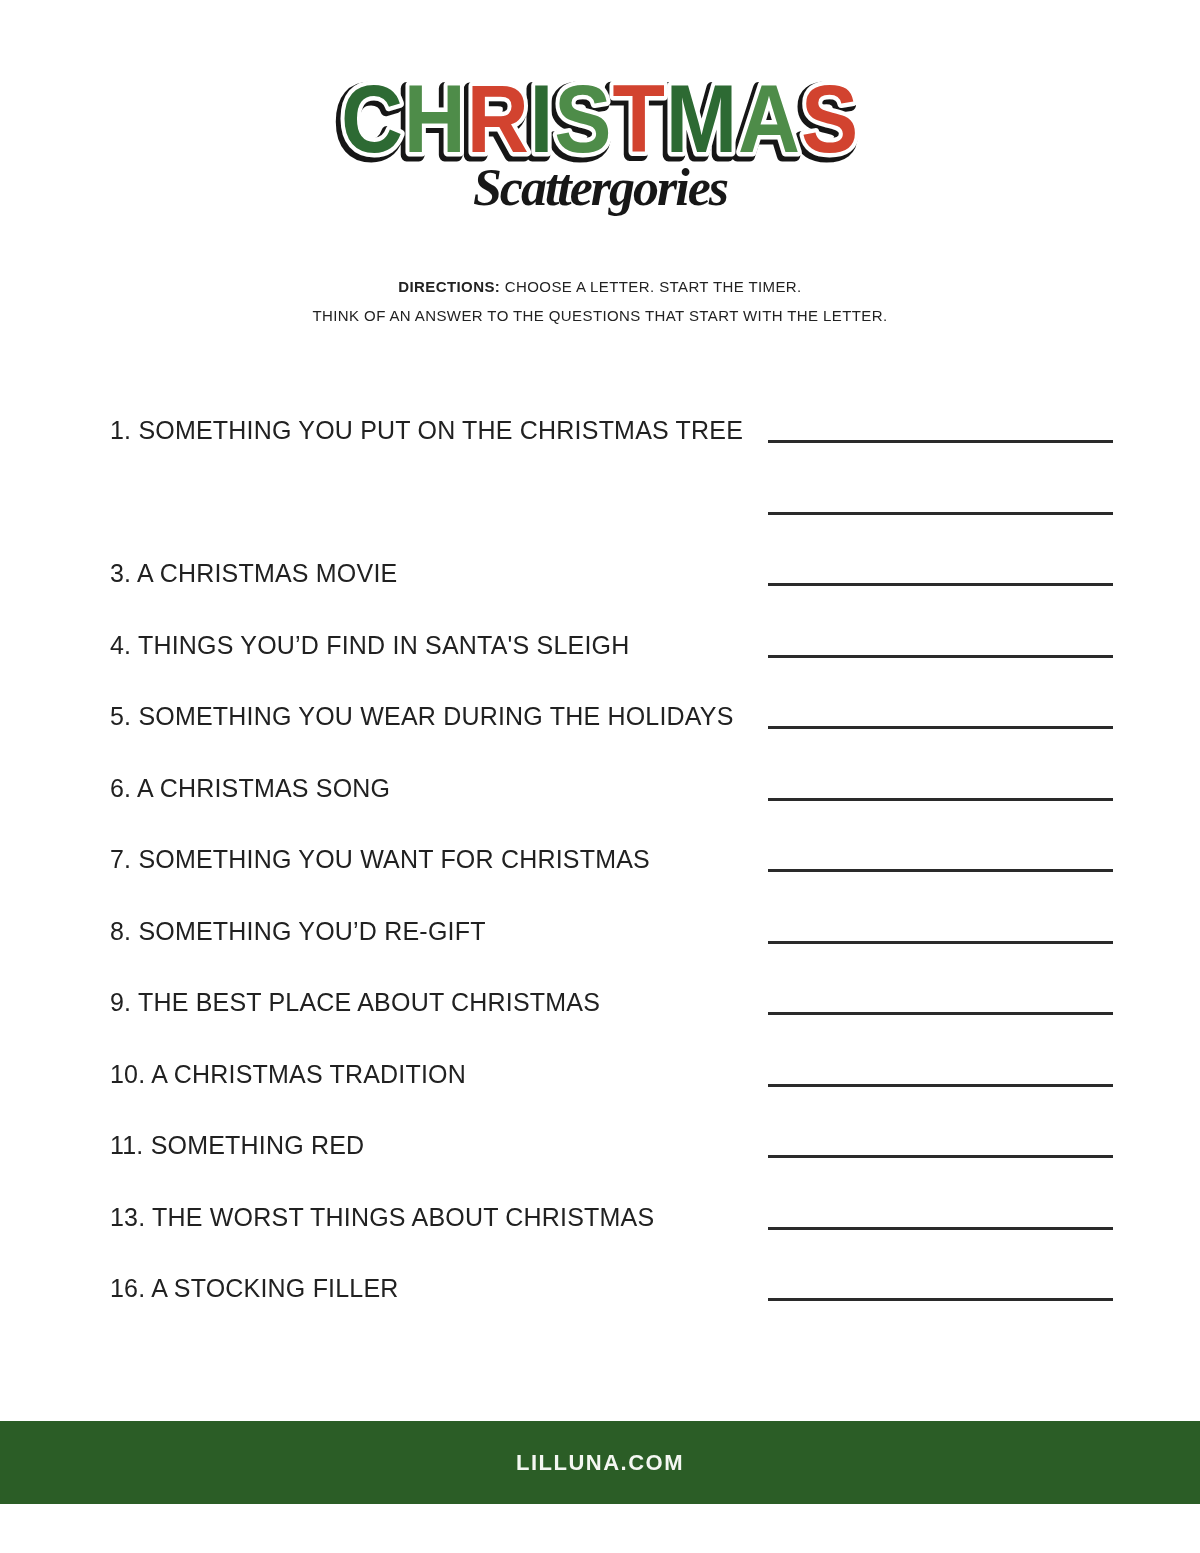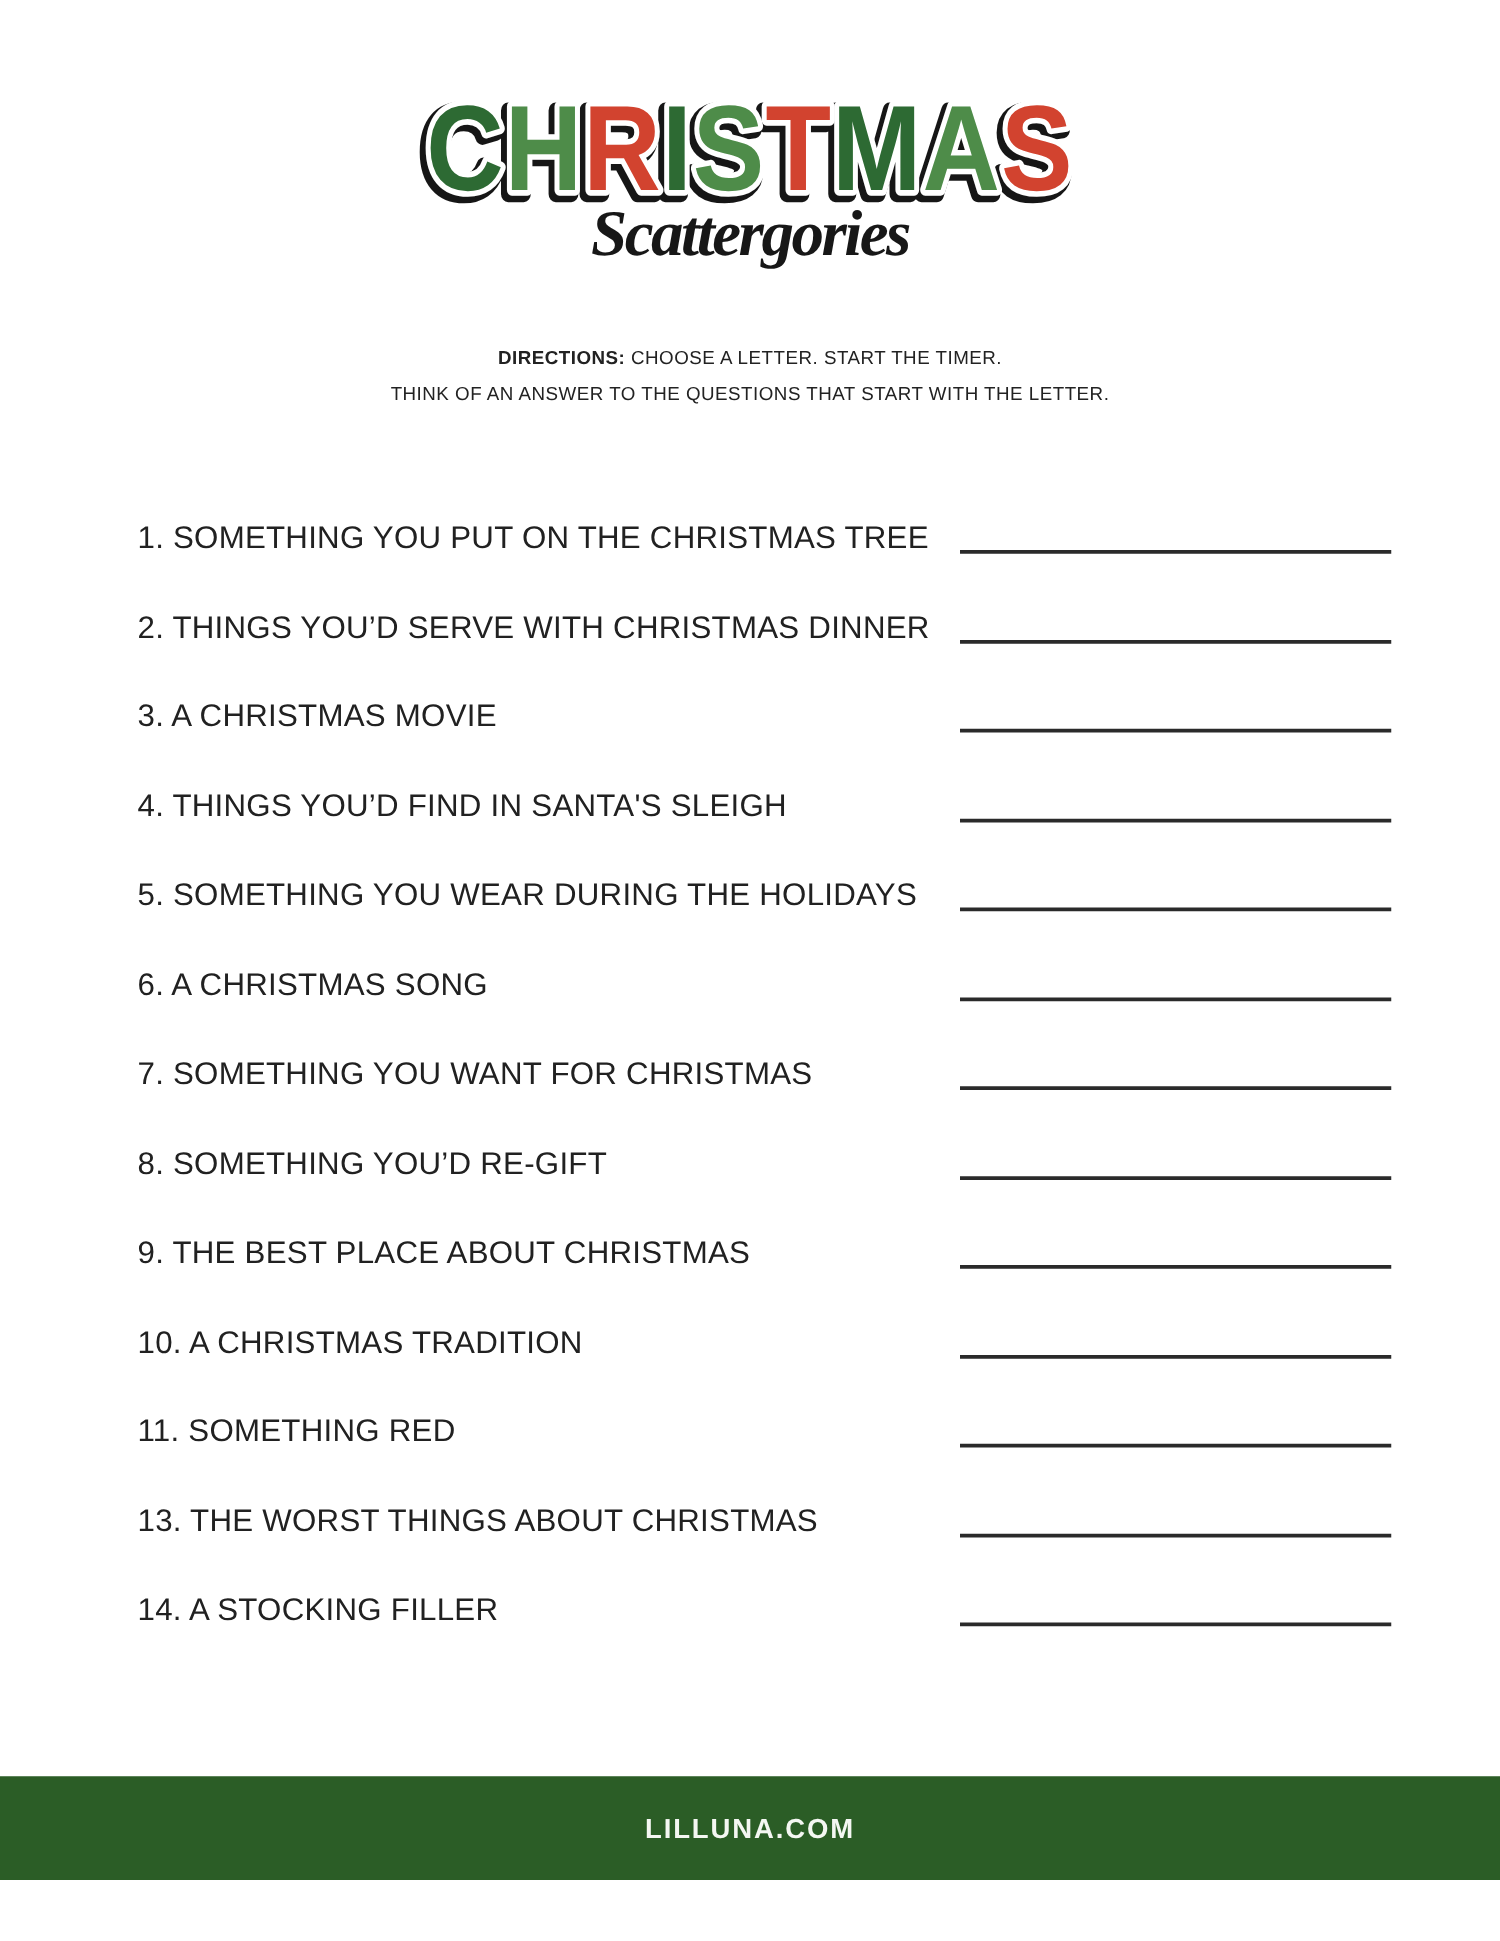--- a/index.html
+++ b/index.html
@@ -124,21 +124,20 @@
     <div><span class="dir-bold">DIRECTIONS:</span><span> CHOOSE A LETTER. START THE TIMER.</span></div>
     <div>THINK OF AN ANSWER TO THE QUESTIONS THAT START WITH THE LETTER.</div>
   </div>
 
   <div class="questions">
     <div class="q-row">
       <div class="q-text"><span>1.</span> <span>SOMETHING YOU PUT ON THE CHRISTMAS TREE</span></div>
       <div class="q-line"></div>
     </div>
     <div class="q-row">
-      <div class="q-text"><span>2.</span> <span>THINGS YOU’D SERVE WITH CHRISTMAS DINNER</span></div>
       <div class="q-line"></div>
     </div>
     <div class="q-row">
       <div class="q-text"><span>3.</span> <span>A CHRISTMAS MOVIE</span></div>
       <div class="q-line"></div>
     </div>
     <div class="q-row">
       <div class="q-text"><span>4.</span> <span>THINGS YOU’D FIND IN SANTA'S SLEIGH</span></div>
       <div class="q-line"></div>
     </div>
@@ -168,21 +167,21 @@
     </div>
     <div class="q-row">
       <div class="q-text"><span>11.</span> <span>SOMETHING RED</span></div>
       <div class="q-line"></div>
     </div>
     <div class="q-row">
       <div class="q-text"><span>13.</span> <span>THE WORST THINGS ABOUT CHRISTMAS</span></div>
       <div class="q-line"></div>
     </div>
     <div class="q-row">
-      <div class="q-text"><span>14.</span> <span>A STOCKING FILLER</span></div>
+      <div class="q-text"><span>16.</span> <span>A STOCKING FILLER</span></div>
       <div class="q-line"></div>
     </div>
   </div>
 
   <div class="footer">
     <div class="footer-text">LILLUNA.COM</div>
   </div>
 
 </div>
 

